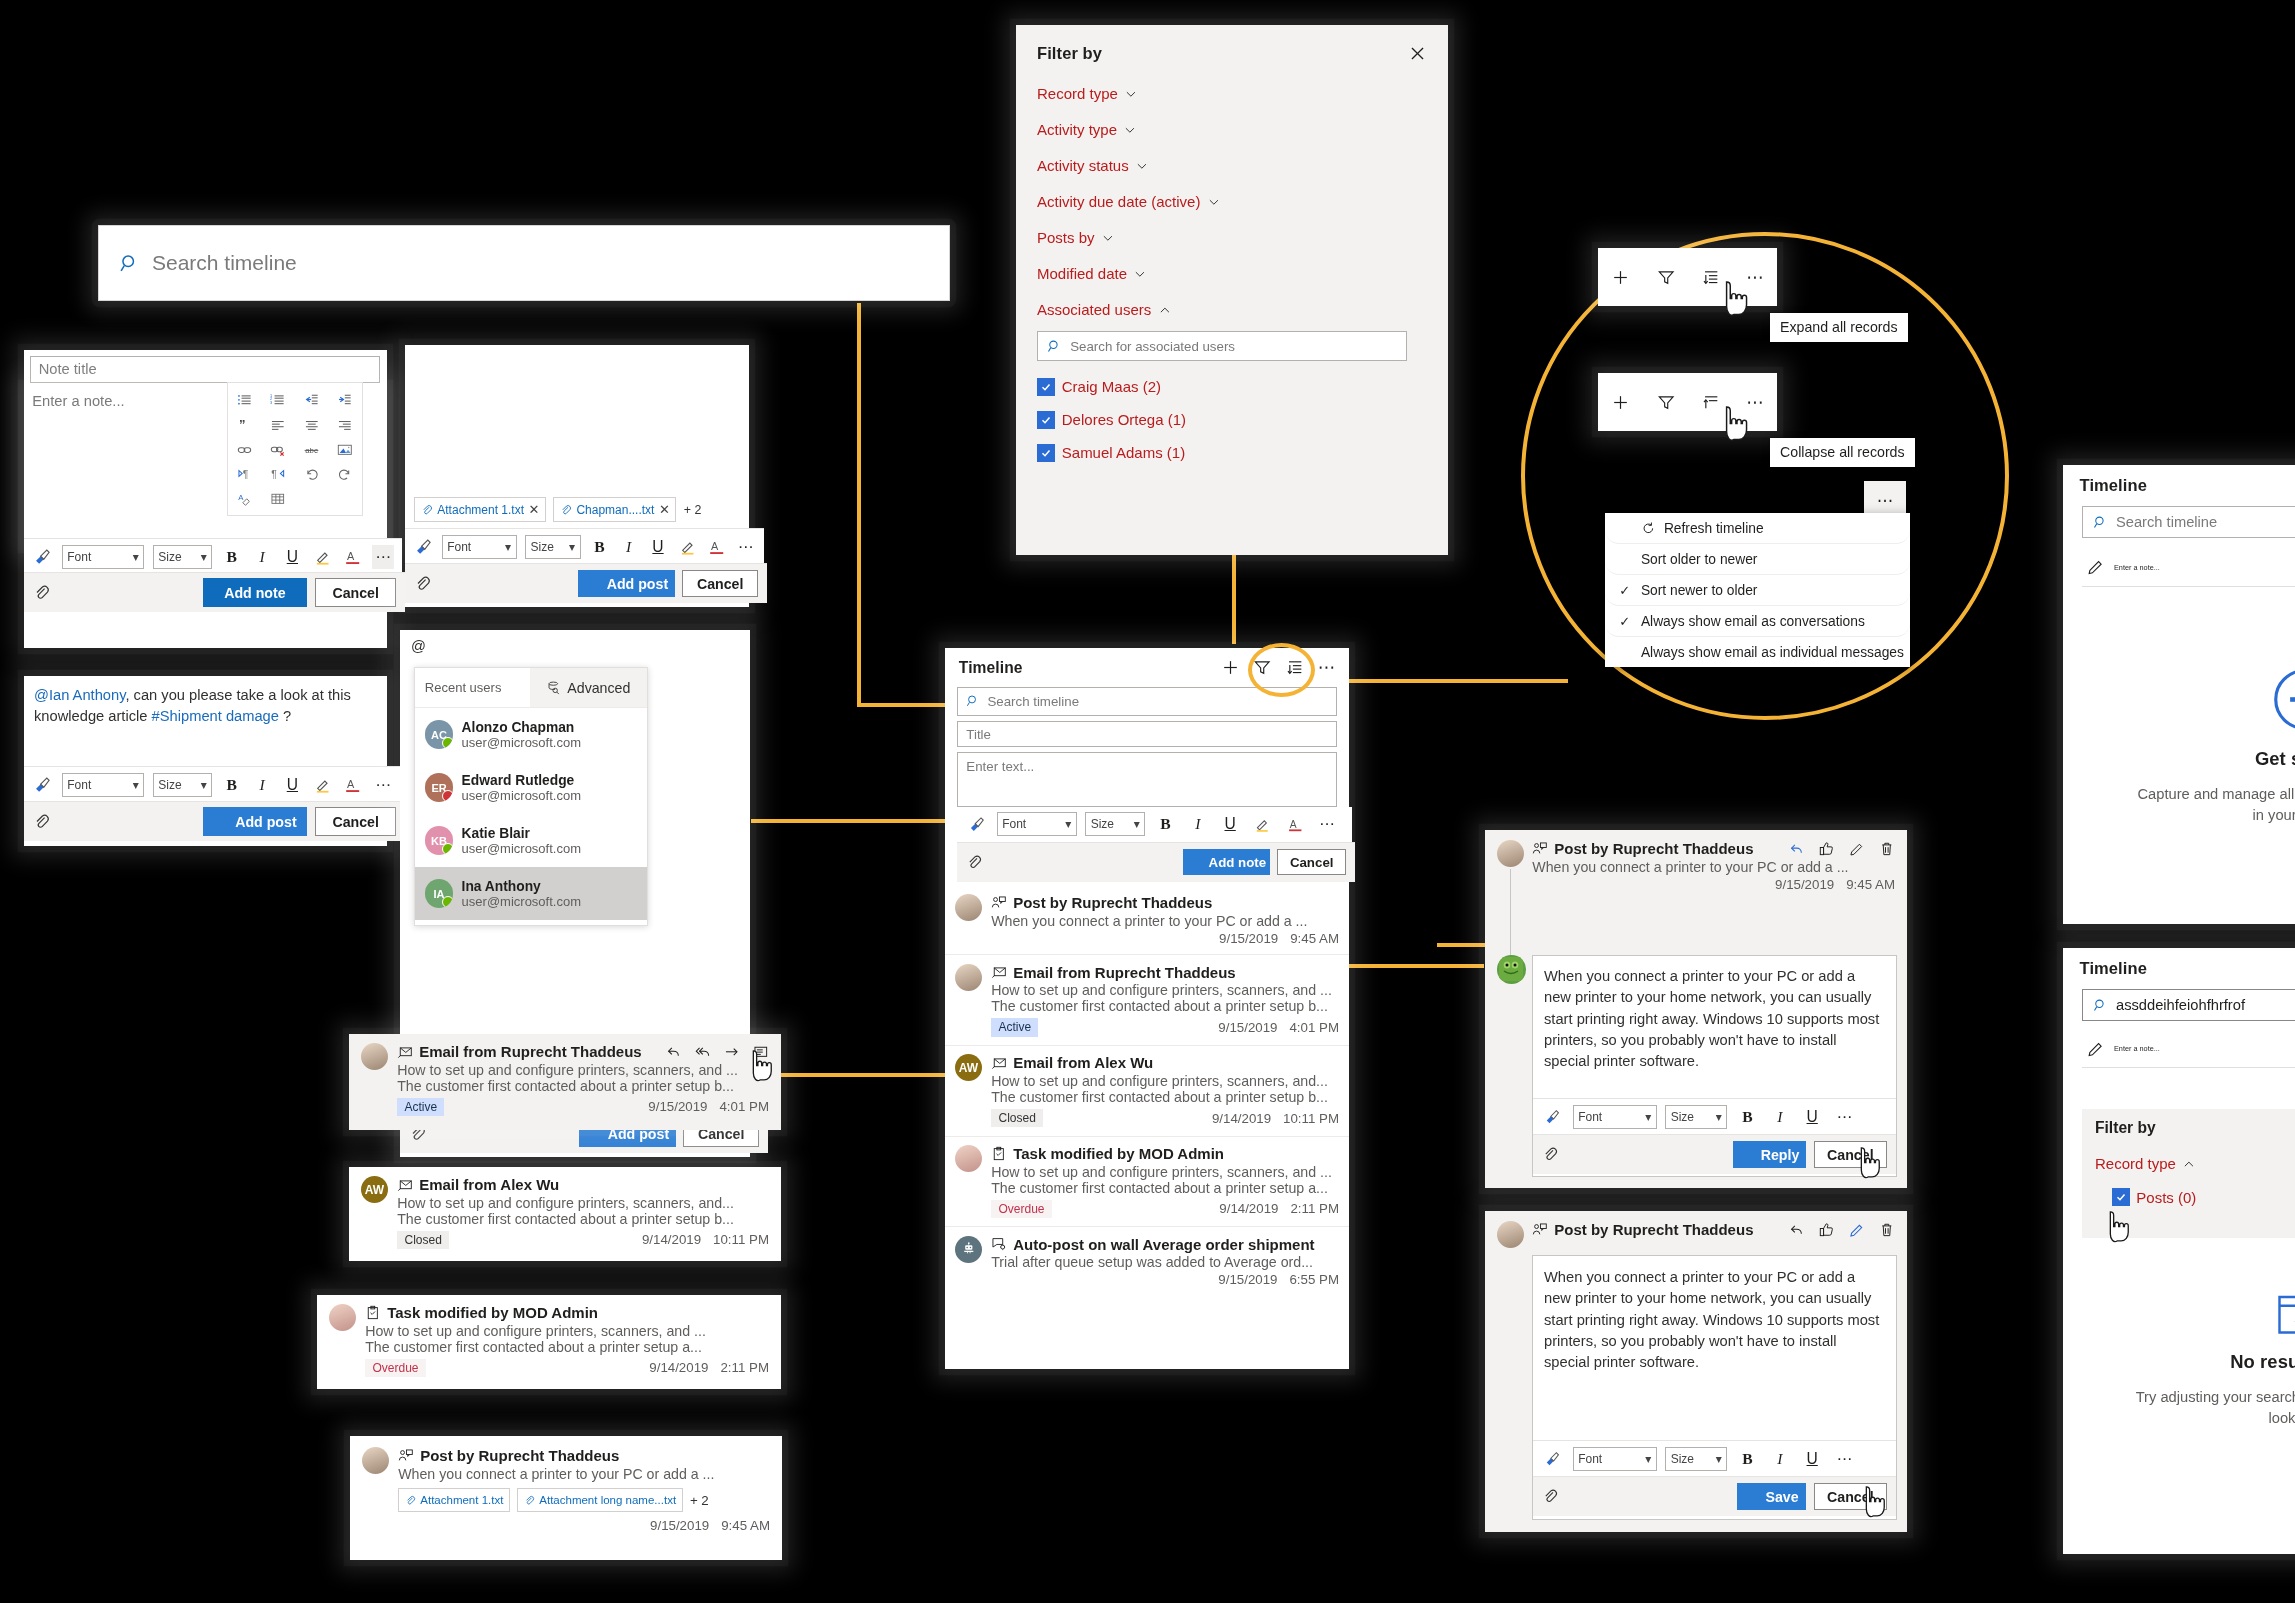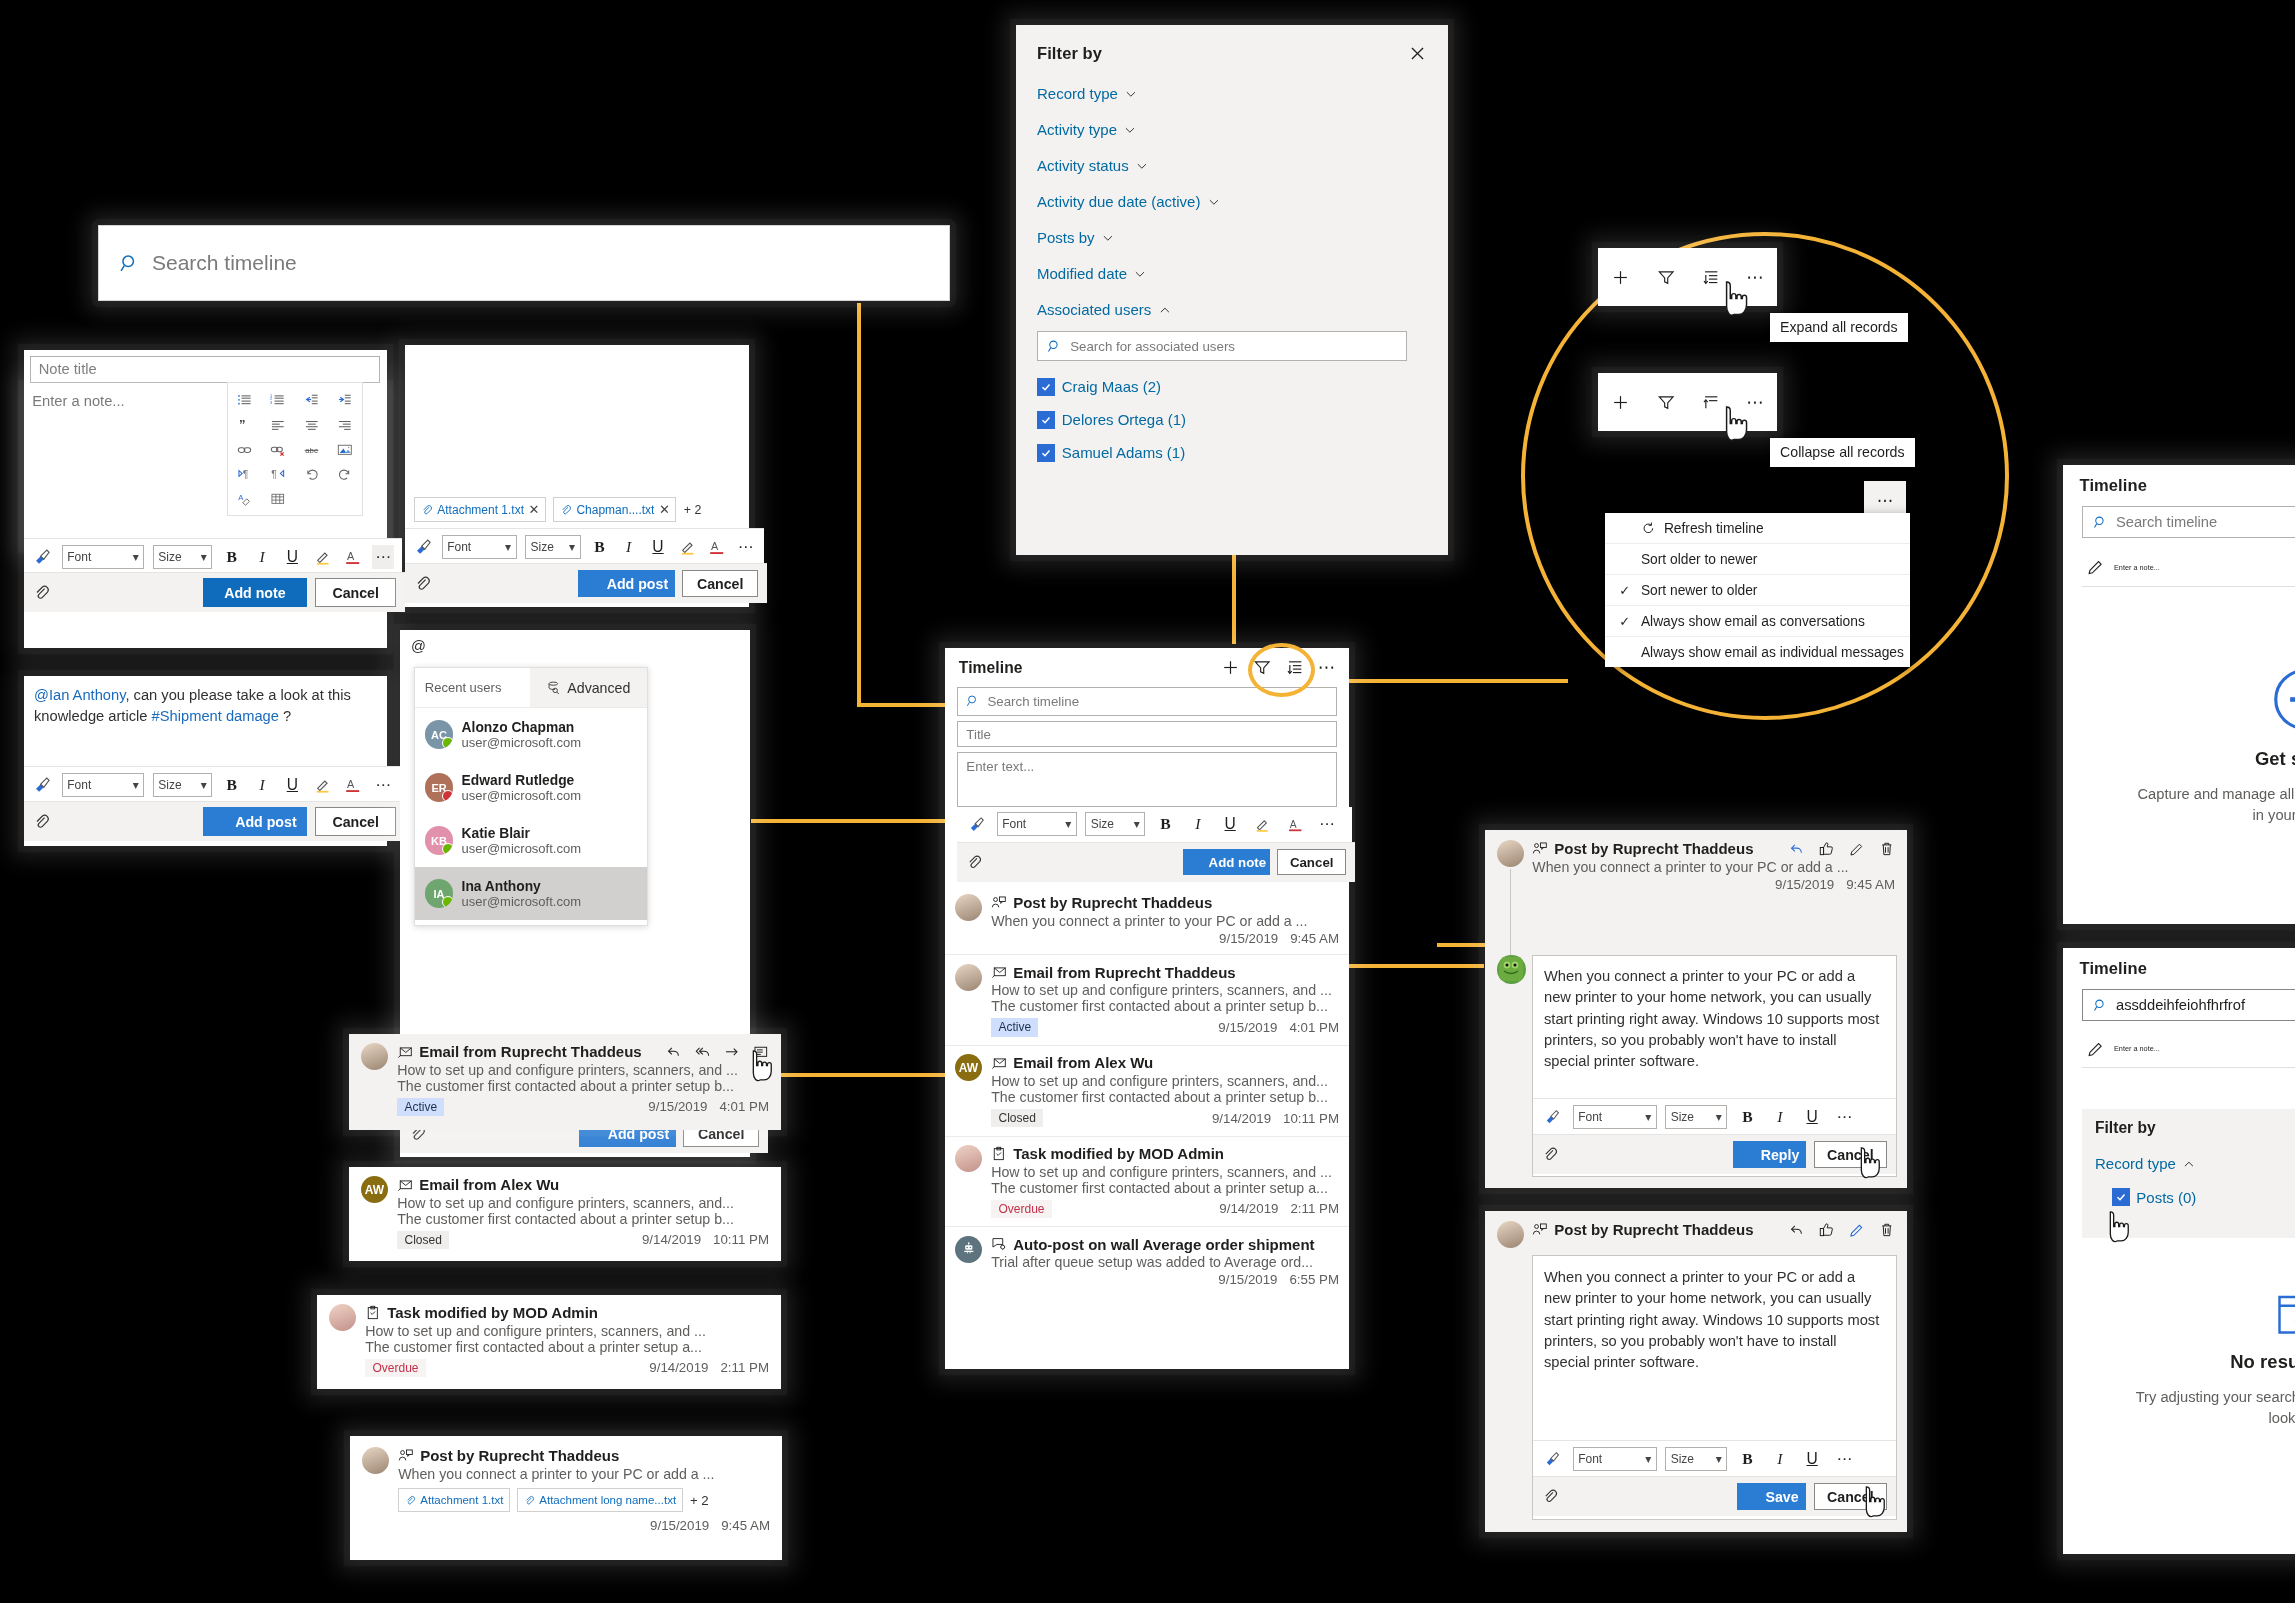--- a/index.html
+++ b/index.html
@@ -43,31 +43,31 @@
   .av{border-radius:50%;overflow:hidden;flex:none;position:relative;}
   .av-init{display:flex;align-items:center;justify-content:center;color:#fff;
            font-size:13.8px;font-weight:600;}
   
   .row{display:flex;gap:9.2px;padding:8.3px 10px;border-bottom:0.5px solid #edebe9;}
   .pill{display:inline-block;font-size:12px;padding:2.3px 7.3px;}
   .pill-active{background:#cfdefc;color:#18324d;}
   .pill-closed{background:#efeeed;color:#333;}
   .pill-over{background:#f7f3f2;color:#c4314b;}
   
-  .frow{font-size:15px;color:#0369a1;display:flex;align-items:center;gap:6.4px;}
+  .frow{font-size:15px;color:#b91c1c;display:flex;align-items:center;gap:6.4px;}
   .cbx{width:18.4px;height:18.4px;background:#2b6cd4;display:flex;align-items:center;
        justify-content:center;flex:none;}
   .cbx svg{width:12px;height:12px;}
   
   .tip{position:absolute;background:#fff;font-size:14.2px;padding:6.4px 10px;
        box-shadow:0 1.4px 7.3px rgba(0,0,0,.28);white-space:nowrap;}
   
   .menu{position:absolute;background:#fff;box-shadow:0 1.8px 10px rgba(0,0,0,.35);}
   .mi{display:flex;align-items:center;gap:8.3px;height:30px;padding:0 12px;font-size:13.8px;
-      border-bottom:0.5px solid #f0eeec;white-space:nowrap;}
+      border-bottom:0.5px solid #f0eeec;white-space:nowrap;border-radius:14px;}
   .mi:last-child{border-bottom:none;}
   .mi .chk{width:15.6px;flex:none;text-align:center;font-size:13px;}
   
   svg{display:block;}
   .ring{position:absolute;border:4.1px solid #f5b335;border-radius:50%;}
   .ln{position:absolute;background:#f5b335;}
 </style>
 </head>
 <body>
 

